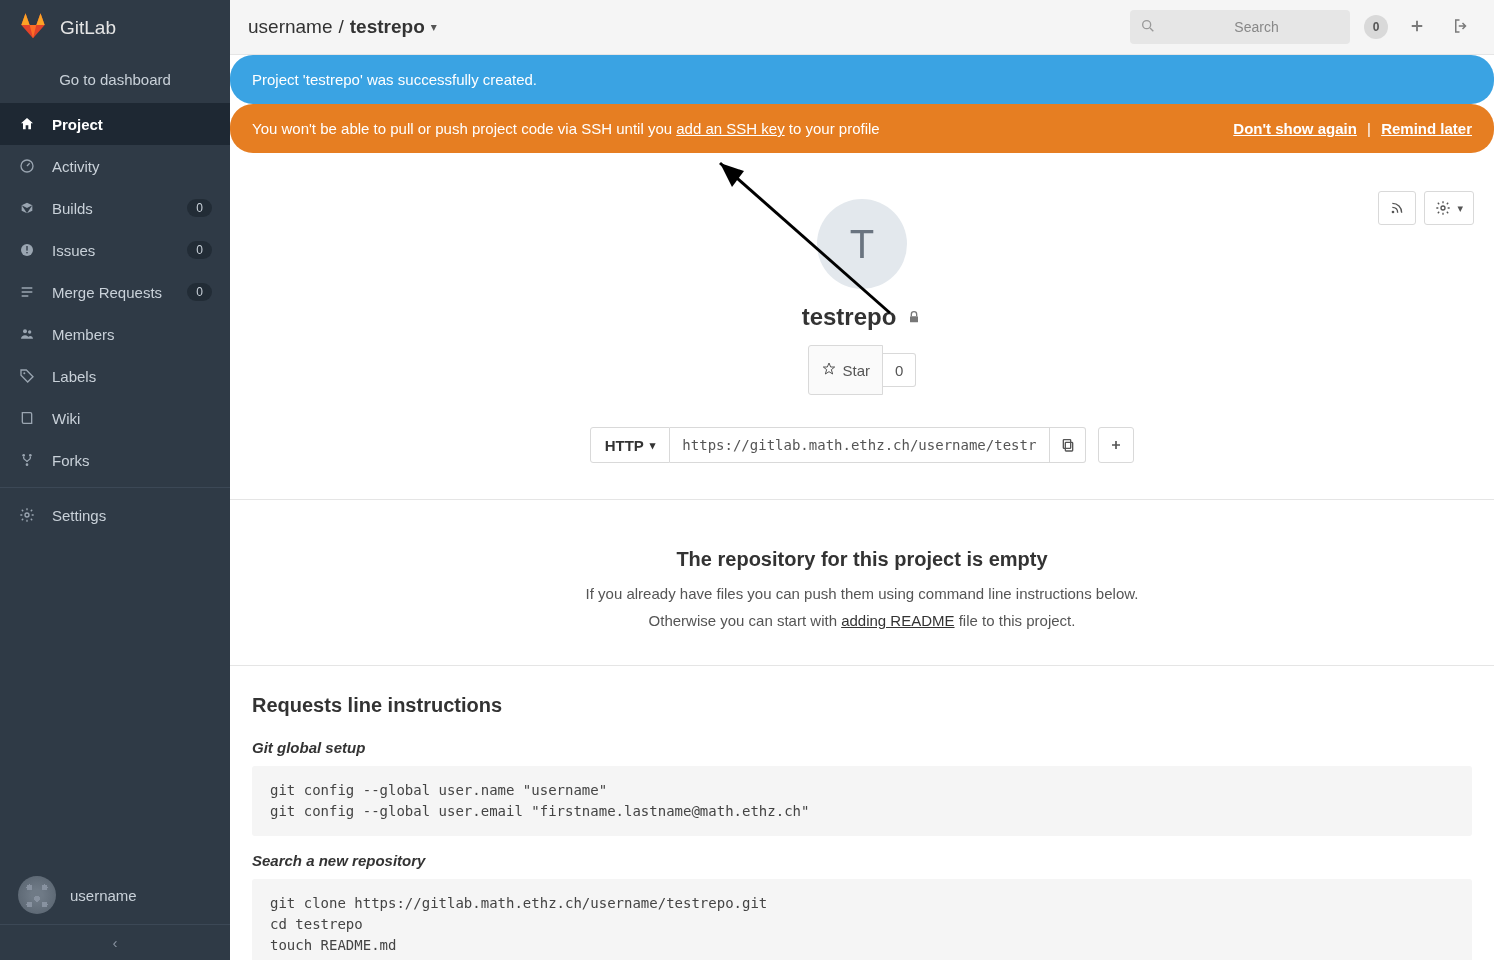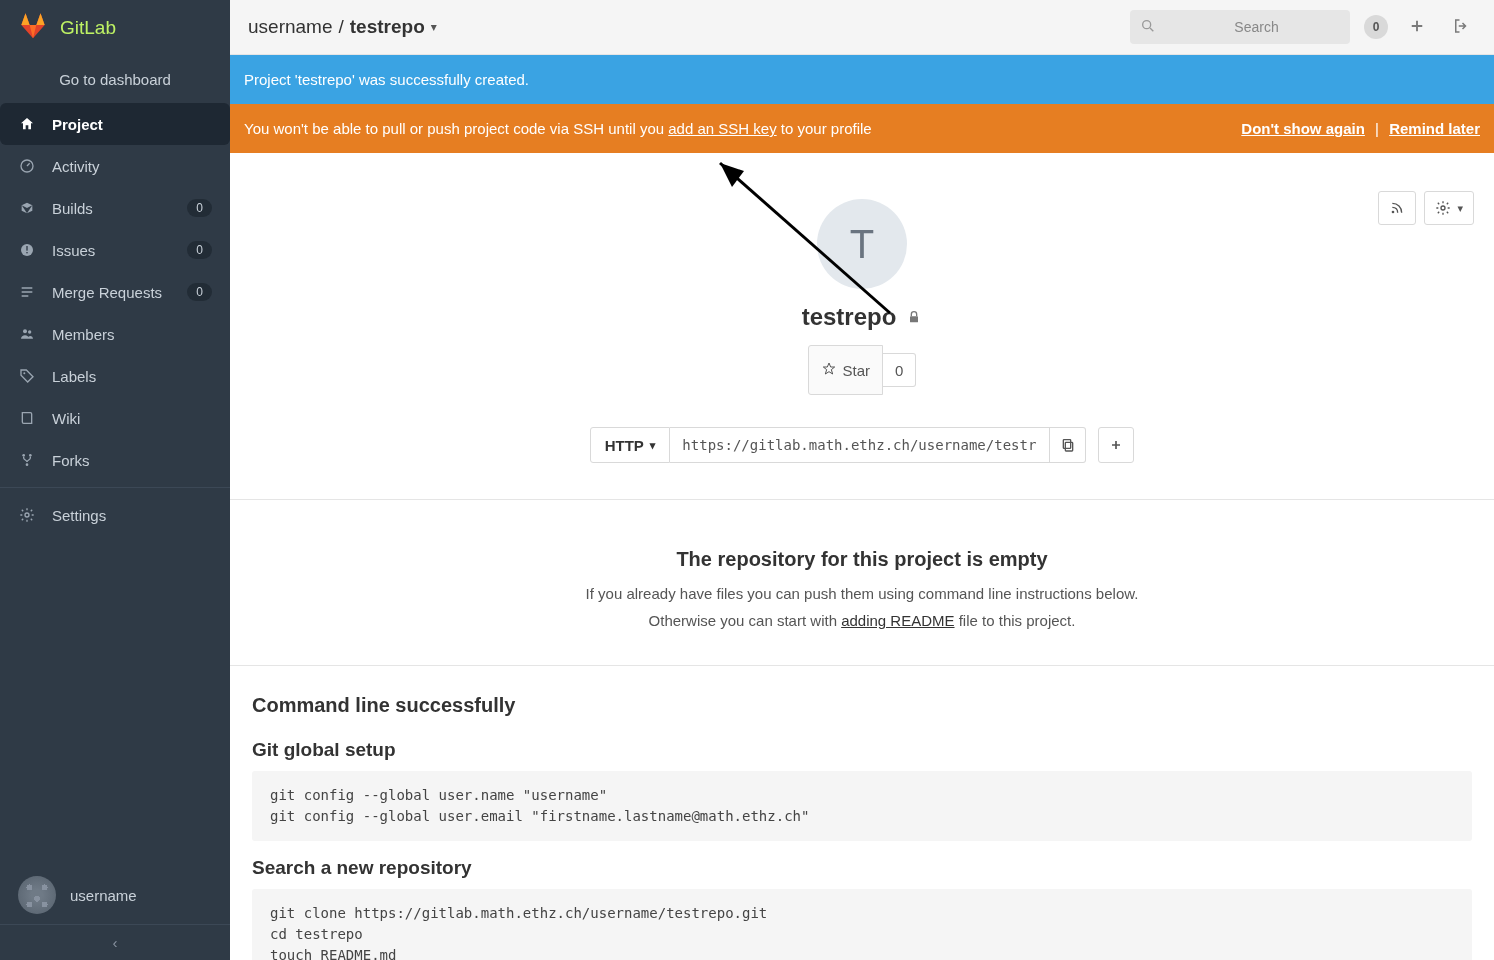--- a/index.html
+++ b/index.html
@@ -23,21 +23,21 @@
   display: flex;
   flex-direction: column;
   flex-shrink: 0;
 }
 .sidebar-brand {
   height: 55px;
   display: flex;
   align-items: center;
   padding: 0 18px;
   gap: 12px;
-  color: #bef264;
+  color: #e5e5e5;
   font-size: 19px;
 }
 .sidebar-brand svg { flex-shrink: 0; }
 .sidebar-dashboard {
   height: 48px;
   display: flex;
   align-items: center;
   justify-content: center;
   color: #c9d1d9;
   font-size: 15px;
@@ -46,21 +46,20 @@
 .sidebar-nav { flex: 1; }
 .sidebar-item {
   height: 42px;
   display: flex;
   align-items: center;
   padding: 0 18px;
   gap: 16px;
   color: #c9d1d9;
   cursor: pointer;
   font-size: 15px;
-  border-radius: 6px;
 }
 .sidebar-item.active {
   background: #1e2833;
   color: #fff;
   font-weight: 600;
 }
 .sidebar-item .icon {
   width: 18px;
   height: 18px;
   display: flex;
@@ -154,21 +153,21 @@
 }
 .search-box input::placeholder { color:#888; }
 .topbar-badge-circle {
   width:24px;height:24px;border-radius:50%;background:#d9d9d9;color:#555;
   display:flex;align-items:center;justify-content:center;font-size:12px;font-weight:600;
   cursor:pointer;
 }
 .topbar-icon { color:#7a7a7a; cursor:pointer; padding:6px; }
 
 
-.flash { padding: 16px 14px; color:#fff; font-size:15px; }
+.flash { padding: 16px 22px; color:#fff; font-size:15px;border-radius:23px; }
 .flash-success { background:#3aa3e3; }
 .flash-warning {
   background:#e67e22;
   display:flex;
   align-items:center;
   gap:36px;
 }
 .flash-warning .msg { flex:1; }
 .flash a { color:#fff; text-decoration:underline; cursor:pointer; }
 .flash-warning .actions a { font-weight:600; }
@@ -229,21 +228,21 @@
   text-align:center; margin-top:48px; padding:0 19px;
 }
 .empty-title { font-size:20px; font-weight:700; color:#333; margin-bottom:14px; }
 .empty-line { color:#555; font-size:15px; margin-bottom:10px; }
 .empty-line a { color:#333; text-decoration:underline; cursor:pointer; }
 
 .content-hr { height:1px; background:#e5e5e5; margin:36px 0 28px; }
 
 .cli-section { padding:0 22px; }
 .cli-title { font-size:20px; font-weight:700; color:#333; margin-bottom:22px; }
-.cli-subtitle { font-size:19px; font-weight:600; color:#333; margin:16px 0 10px; }
+.cli-subtitle { font-size:15px; font-weight:600; color:#333; margin:16px 0 10px;font-style:italic; }
 .code-block {
   background:#f5f5f5; border-radius:3px; padding:14px 18px;
   font-family:Menlo,Consolas,monospace; font-size:14px; color:#444;
   white-space:pre; line-height:1.5; overflow-x:auto;
 }
 
 
 .annotation-arrow {
   position:absolute;
   top:0; left:480px;
@@ -507,21 +506,21 @@
       <div class="empty-title">The repository for this project is empty</div>
       <div class="empty-line">If you already have files you can push them using command line instructions below.</div>
       <div class="empty-line">
         <span>Otherwise you can start with </span><a>adding README</a><span> file to this project.</span>
       </div>
     </div>
 
     <div class="content-hr"></div>
 
     <div class="cli-section">
-      <div class="cli-title">Command line successfully</div>
+      <div class="cli-title">Requests line instructions</div>
 
       <div class="cli-subtitle">Git global setup</div>
       <div class="code-block">git config --global user.name "username"
 git config --global user.email "firstname.lastname@math.ethz.ch"</div>
 
       <div class="cli-subtitle">Search a new repository</div>
       <div class="code-block">git clone https://gitlab.math.ethz.ch/username/testrepo.git
 cd testrepo
 touch README.md
 git add README.md</div>

